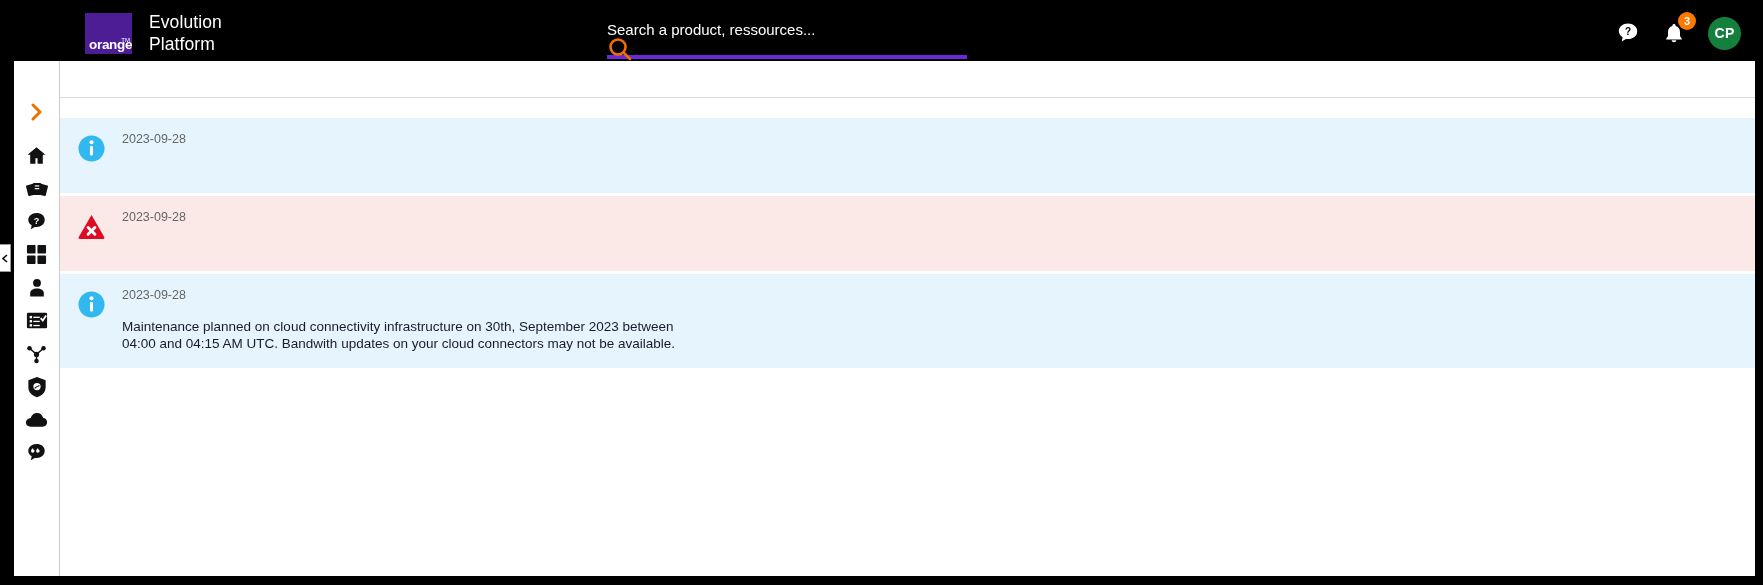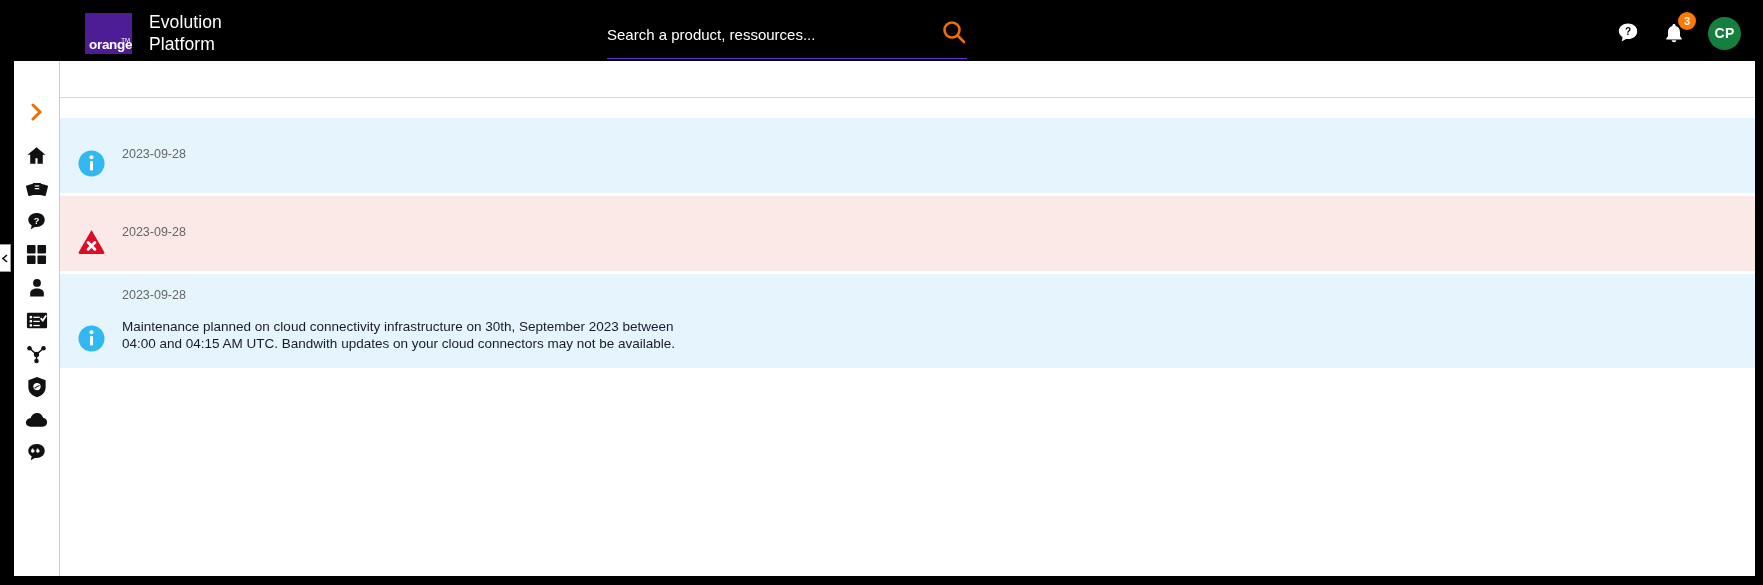--- a/index.html
+++ b/index.html
@@ -58,24 +58,25 @@
     font-size: 17.5px;
     font-weight: normal;
     line-height: 22px;
     letter-spacing: 0.1px;
   }
   
   .search-wrap {
     position: absolute;
     left: 593px; top: 16px;
     width: 360px; height: 38px;
-    border-bottom: 1px solid #6d28d9;
+    border-bottom: 4px solid #6d28d9;
     display: flex;
     align-items: flex-start;
     justify-content: space-between;
+    flex-direction: column;
   }
   .search-input {
     background: transparent;
     border: none;
     outline: none;
     color: #ffffff;
     font-size: 15px;
     font-family: "Liberation Sans", sans-serif;
     padding: 0;
     width: 300px;
@@ -164,21 +165,21 @@
   }
   .title-rule {
     margin-top: 36px;
     border-top: 1px solid #d9d9d9;
   }
   .notif-list {
     padding: 20px 0 0 0;
   }
   .notif {
     display: flex;
-    align-items: flex-end;
+    align-items: flex-start;
     padding: 14px 0 16px 18px;
     margin-bottom: 3px;
     min-height: 75px;
   }
   .notif.info  { background: #e5f4fd; }
   .notif.error { background: #fbe9e7; }
   .notif-icon { width: 27px; height: 27px; flex: none; margin-top: 3px; }
   .notif-text { margin-left: 17px; }
   .notif-date {
     font-size: 12.5px;

